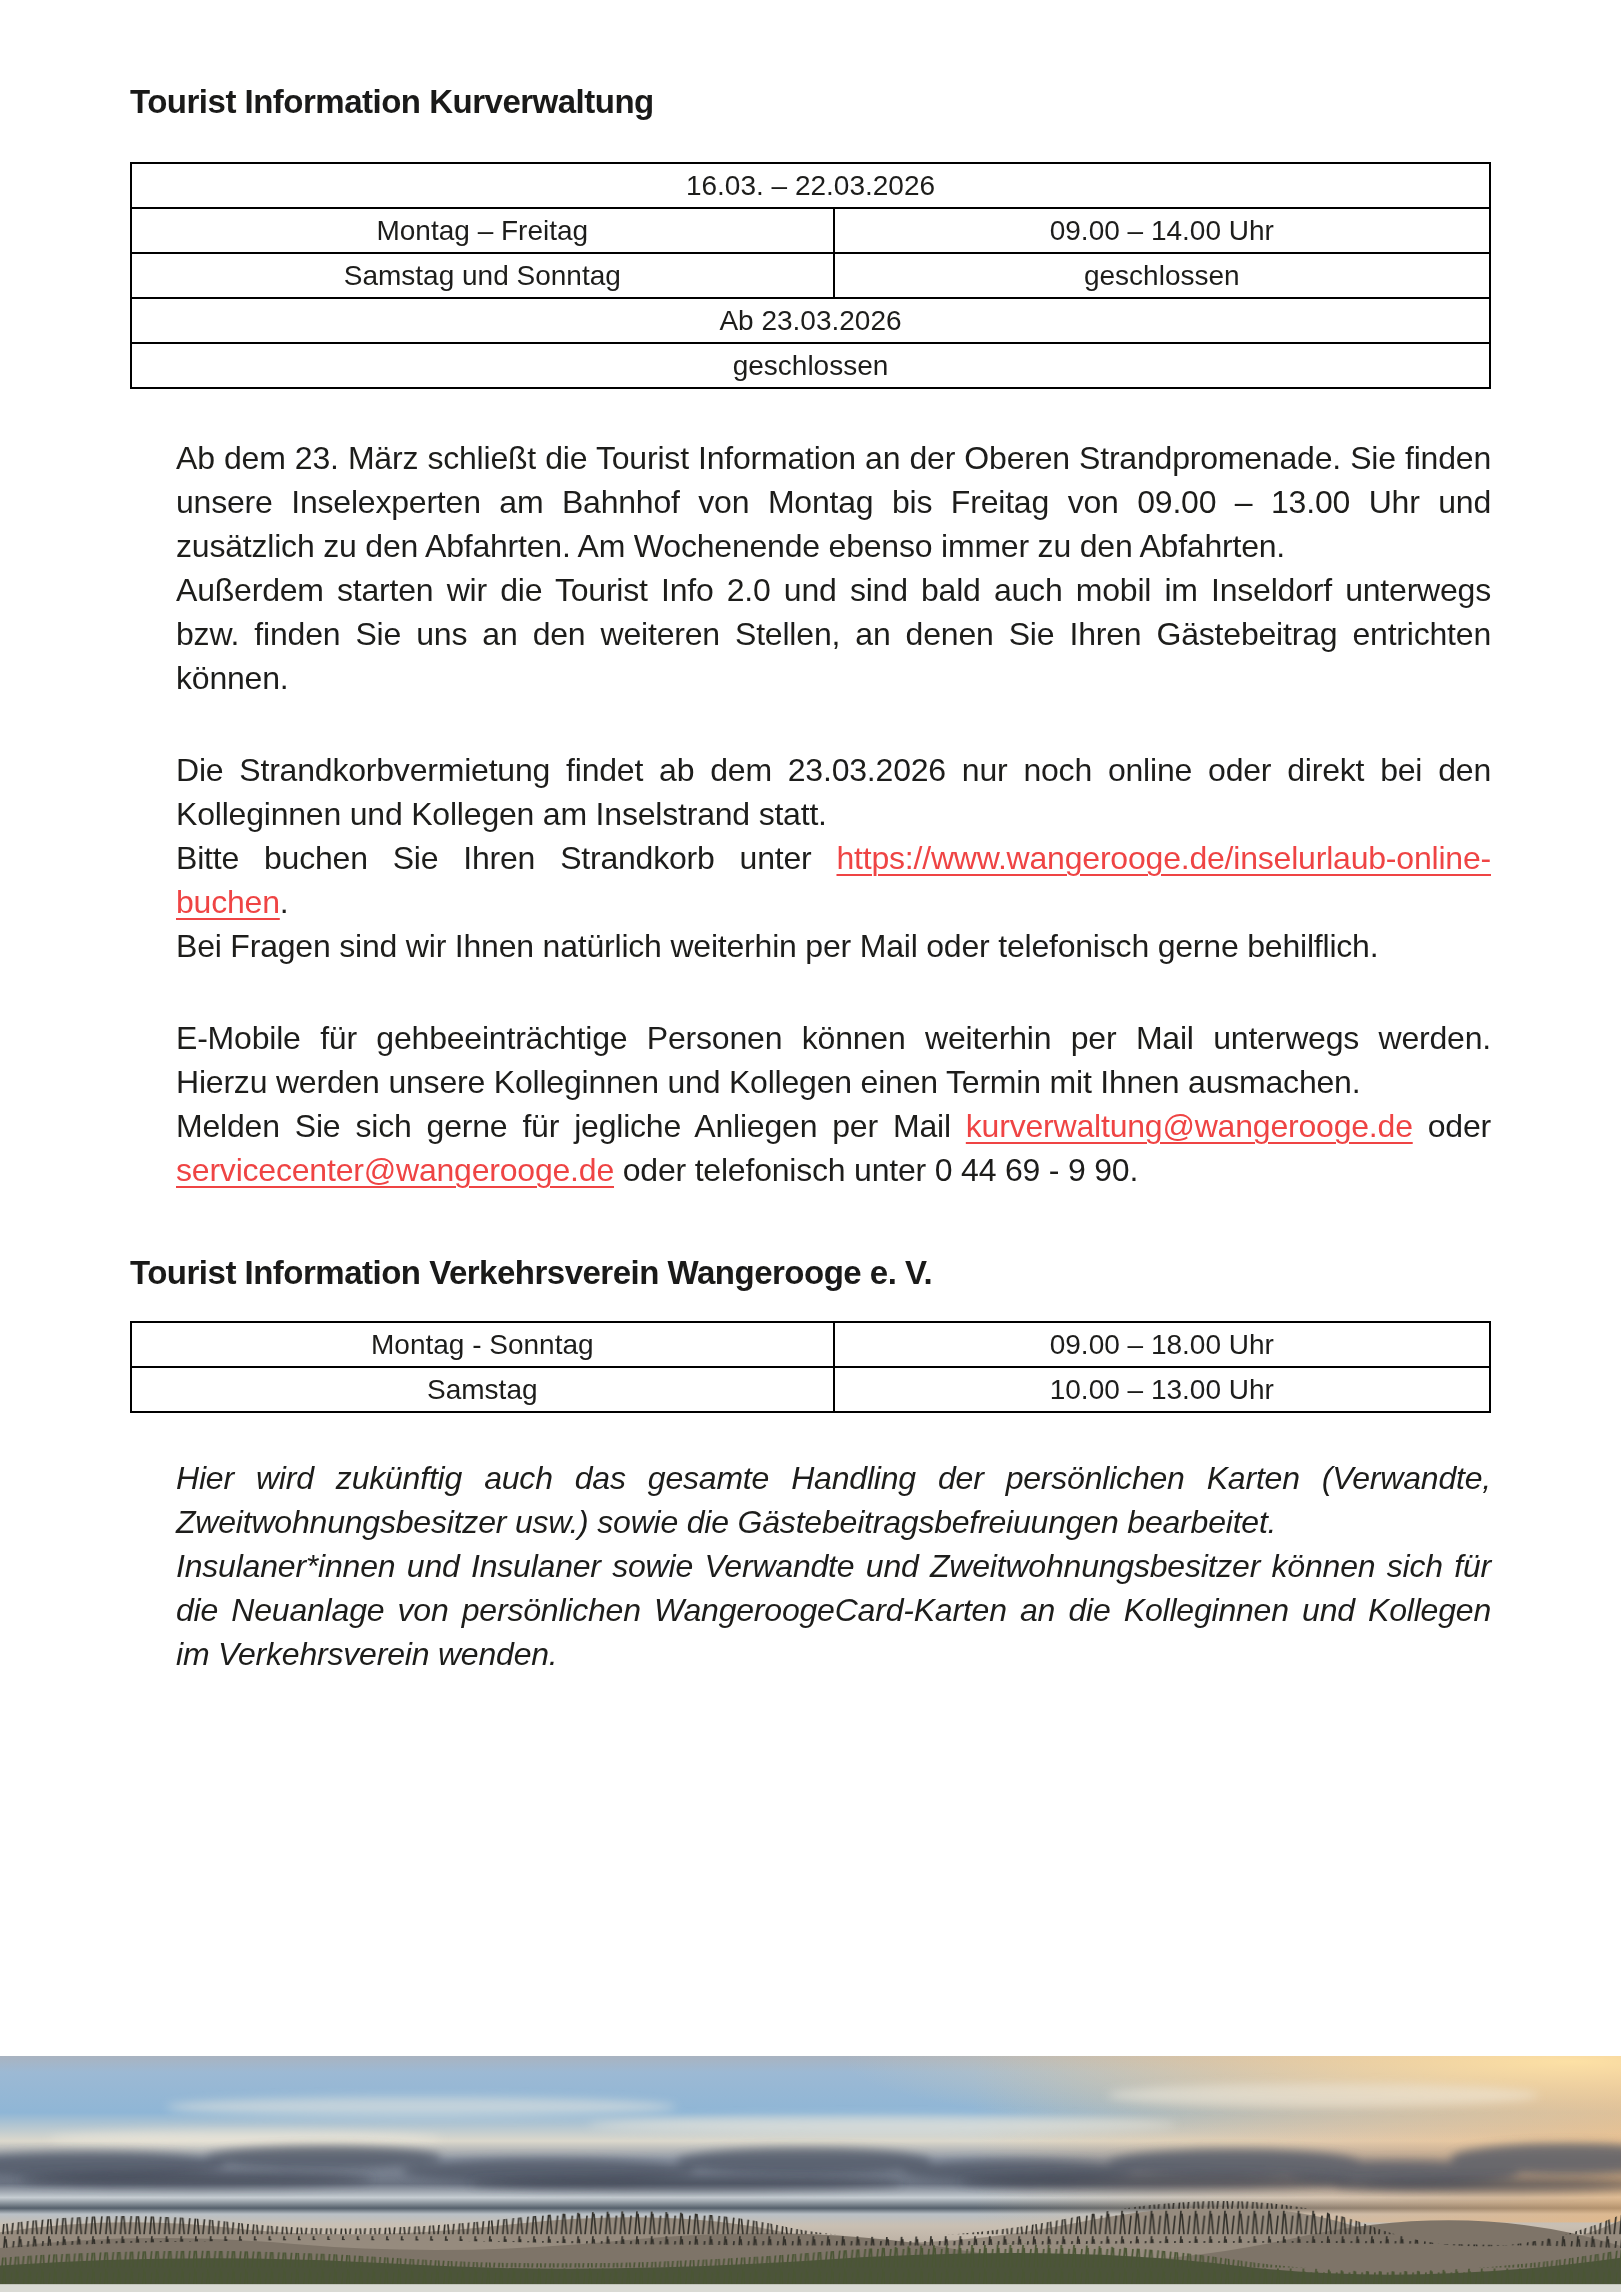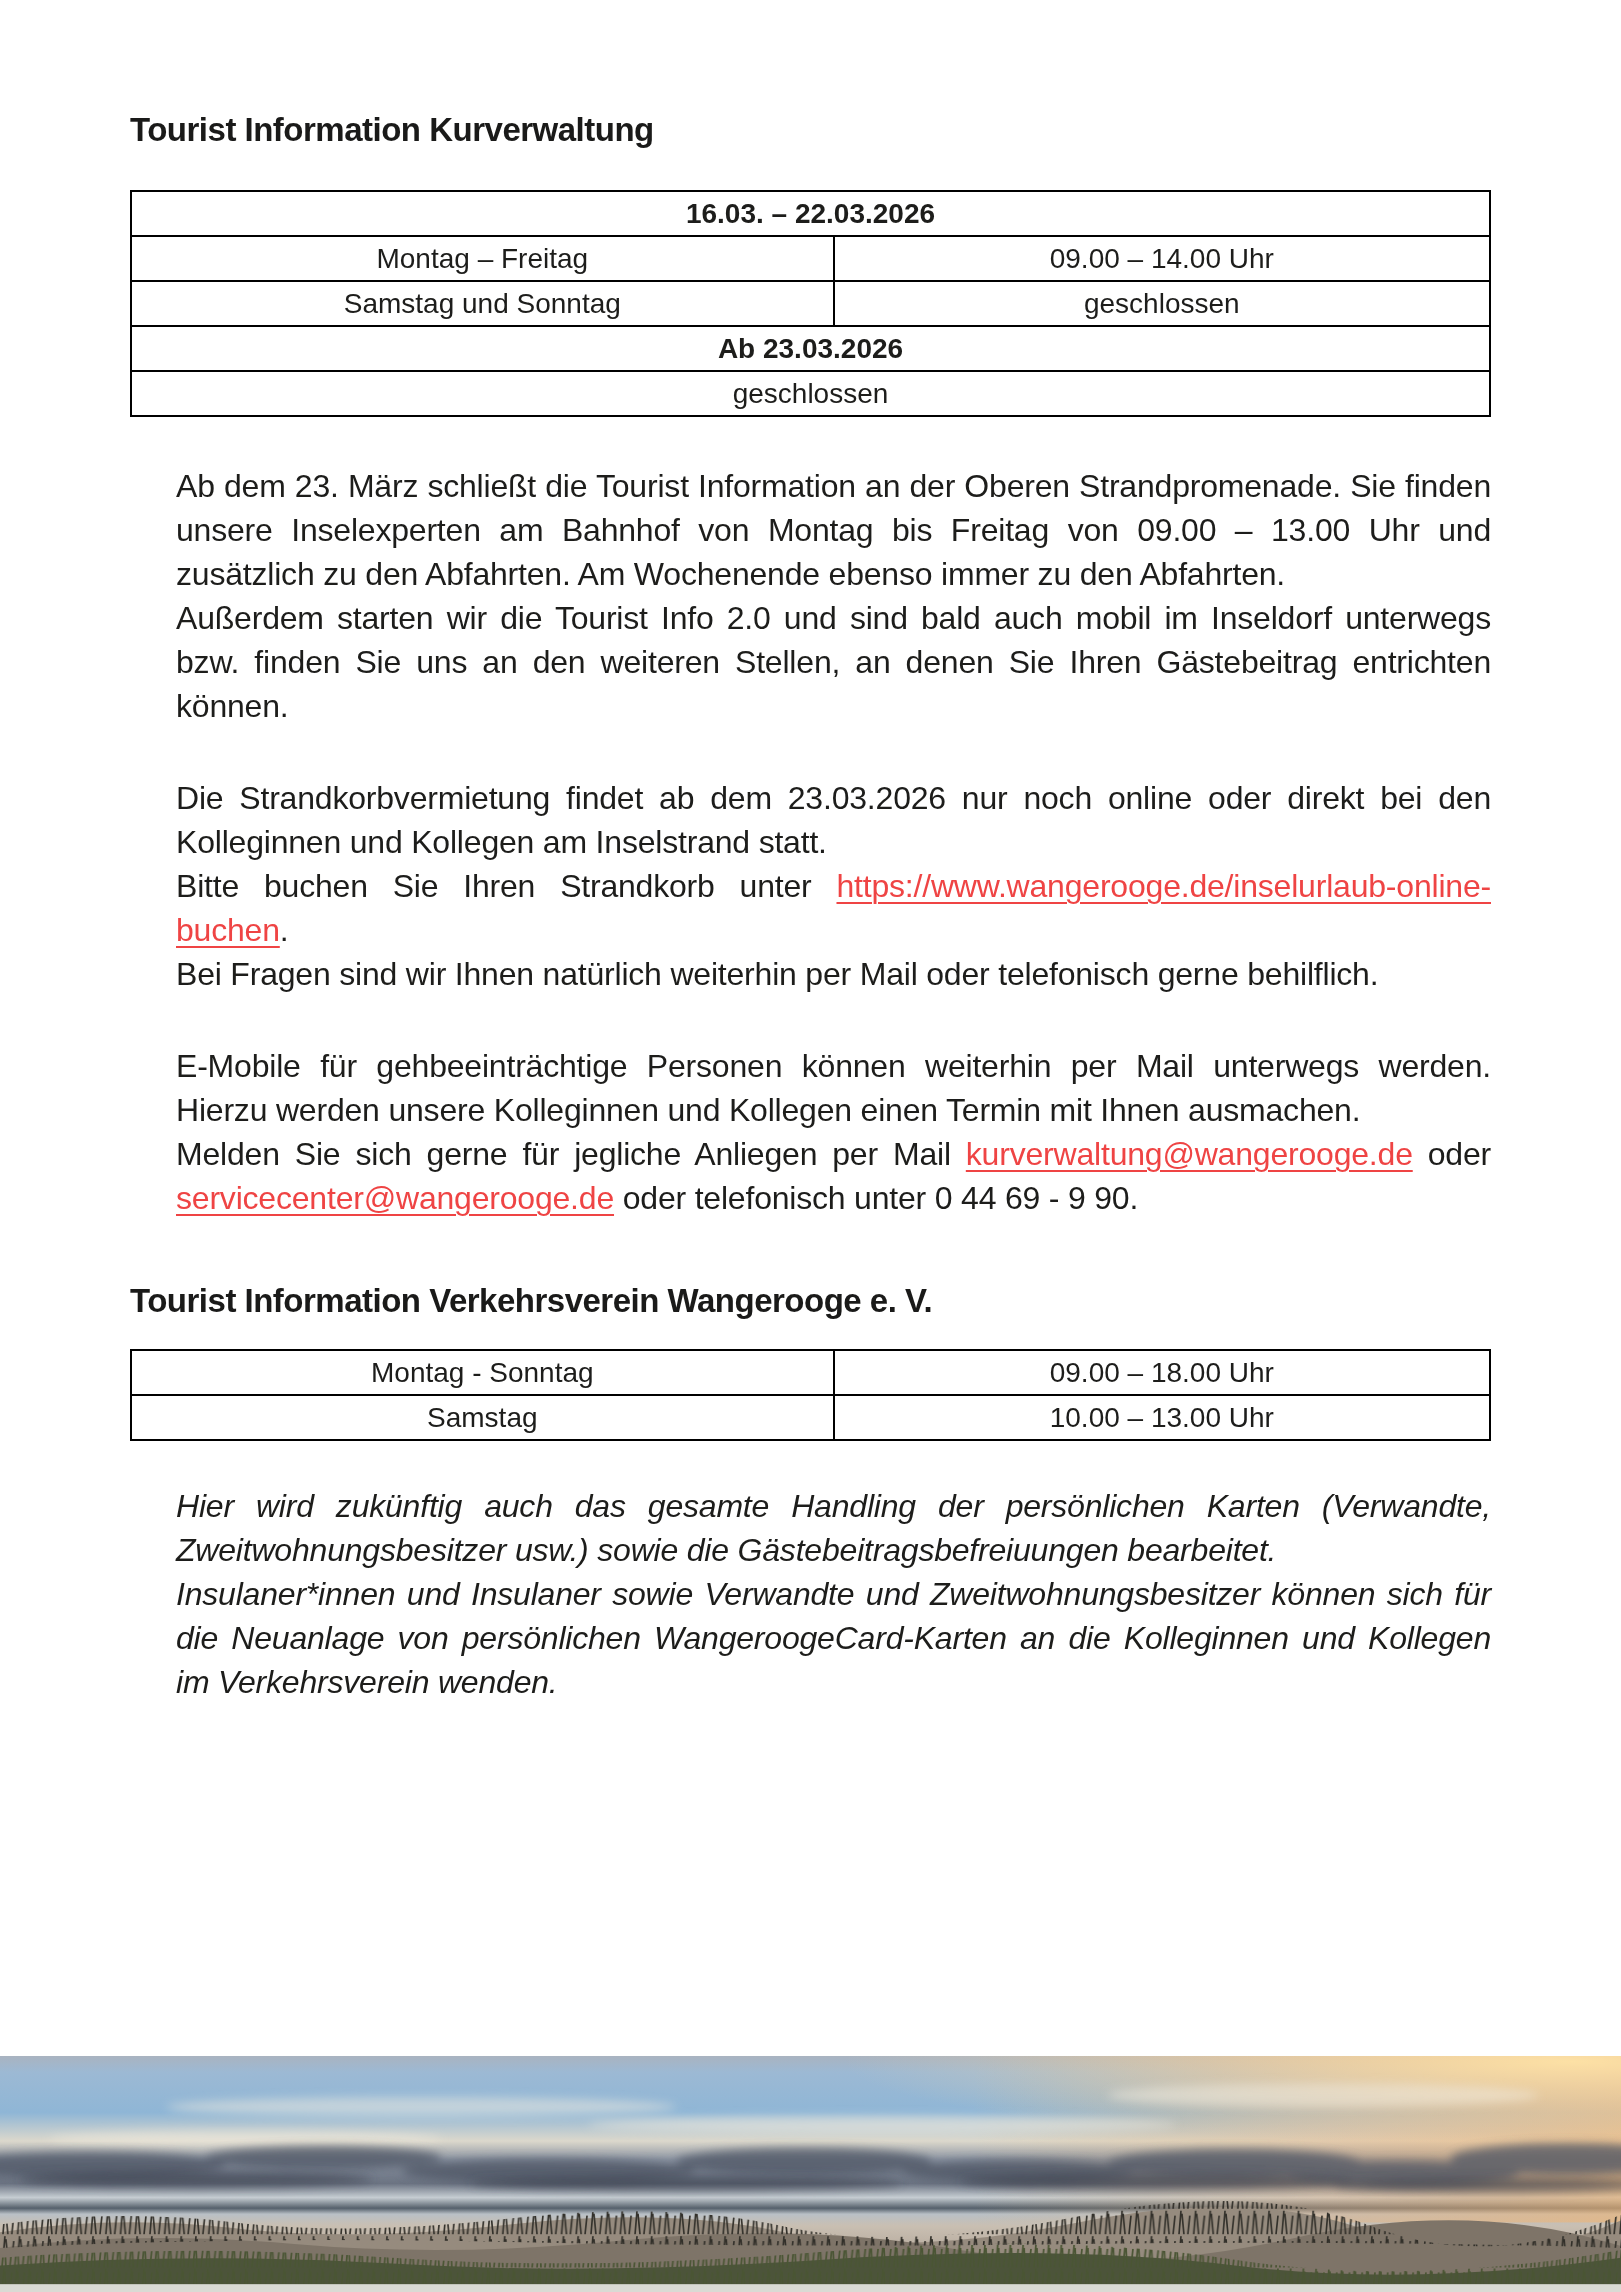--- a/index.html
+++ b/index.html
@@ -38,21 +38,21 @@
     top:-98px;
     overflow:visible;
   }
 
   
   .content{
     position:absolute;
     left:130px;
     right:130px;
     top:0;
-    padding-top:110px;
+    padding-top:82px;
   }
   h1.doc-heading, h2.doc-heading{
     margin:0;
     font-size:33px;
     font-weight:700;
     letter-spacing:-0.5px;
     color:#1a1a19;
     line-height:39px;
   }
 
@@ -65,21 +65,21 @@
   table.schedule td, table.schedule th{
     border:2px solid #000;
     height:43px;
     padding:0 13.7px;
     font-weight:400;
     text-align:center;
     vertical-align:middle;
     line-height:33px;
   }
   table.schedule .span-cell{text-align:center;}
-  table.schedule .bold-cell{font-weight:700;}
+  table.schedule .bold-cell{font-weight:400;}
   .tbl1{margin-top:41px;}
   .tbl2{margin-top:29px;}
   .col-day{width:51.7%;}
 
   
   .paras{margin-top:47px;}
   .para + .para{margin-top:48px;}
   .jline{
     text-align:justify;
     font-size:32px;

